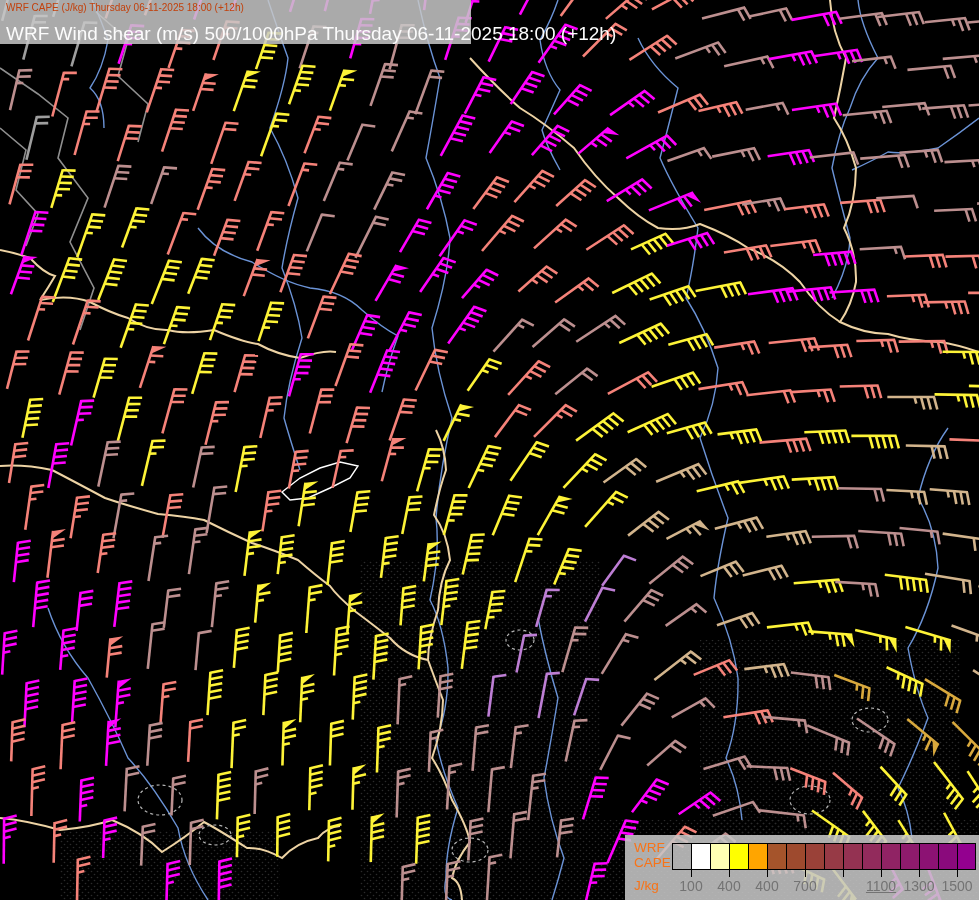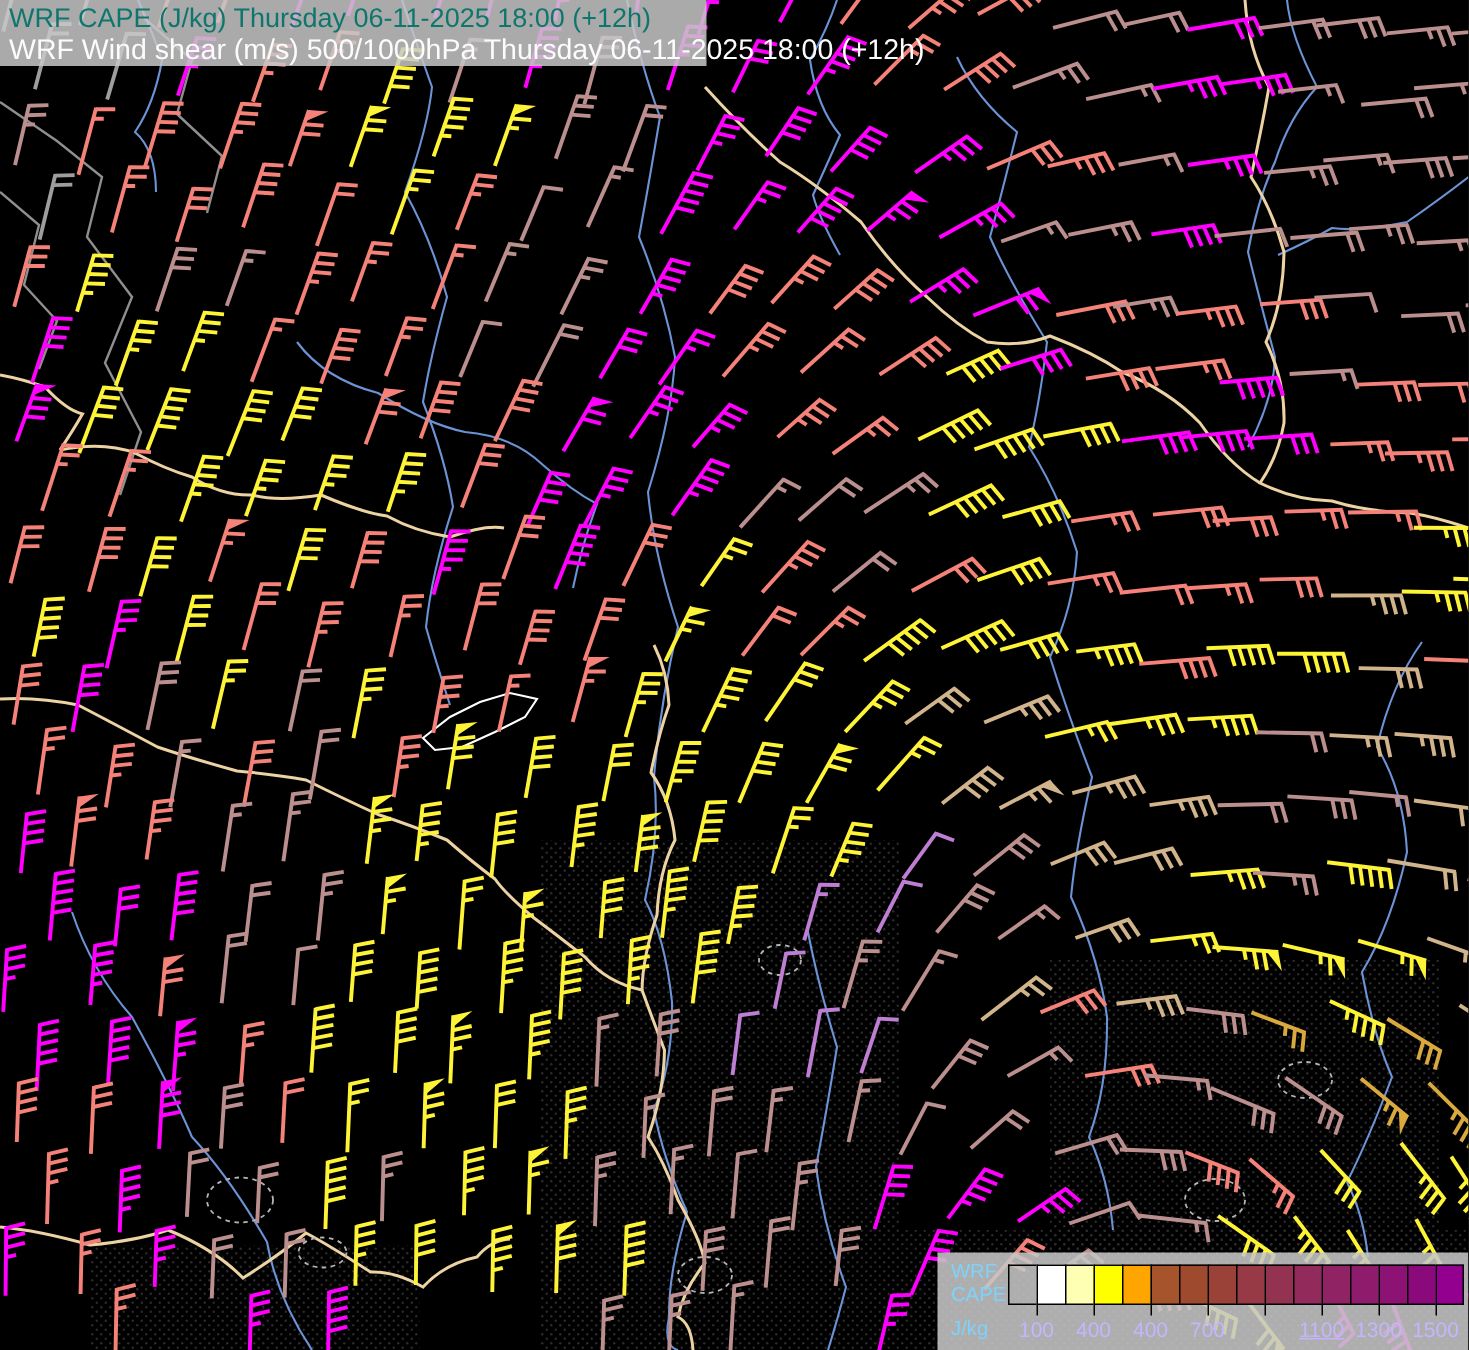--- a/index.html
+++ b/index.html
@@ -3,29 +3,29 @@
 <meta charset="utf-8">
 <style>
   html,body{margin:0;padding:0;background:#222;}
   #viewport{
     position:relative;width:979px;height:900px;overflow:hidden;
     background:#000;font-family:"Liberation Sans",sans-serif;
   }
   #mapsvg{position:absolute;left:0;top:0;}
   .panel{position:absolute;background:rgba(200,200,200,0.85);}
   #title-box{left:0;top:0;width:471px;height:44px;}
-  #title-line1{position:absolute;left:6px;top:2px;font-size:18px;color:#0f766e;white-space:nowrap;}
+  #title-line1{position:absolute;left:6px;top:2px;font-size:10px;color:#c2410c;white-space:nowrap;}
   #title-line2{position:absolute;left:6px;top:23px;font-size:19px;color:#fcfcfc;white-space:nowrap;}
   #legend-box{left:625px;top:835px;width:354px;height:65px;background:rgba(198,198,198,0.88);}
-  .legend-label{position:absolute;left:9px;font-size:13.5px;color:#7dd3fc;}
+  .legend-label{position:absolute;left:9px;font-size:13.5px;color:#f97316;}
   #colorbar{position:absolute;left:47px;top:8px;height:27px;display:flex;}
   .cbar-cell{width:19px;height:27px;border:1px solid #000;border-right:none;box-sizing:border-box;}
   .cbar-cell:last-child{border-right:1px solid #000;}
   .cbar-tick{position:absolute;width:1px;height:7px;background:#000;top:35px;}
-  .cbar-ticklabel{position:absolute;top:43px;font-size:14px;color:#c4b5fd;transform:translateX(-50%);}
+  .cbar-ticklabel{position:absolute;top:43px;font-size:14px;color:#737373;transform:translateX(-50%);}
 </style>
 </head>
 <body>
 
 <div id="viewport">
 
   <svg id="mapsvg" width="979" height="900" viewBox="0 0 979 900">
       <rect x="0" y="0" width="979" height="900" fill="#000000"></rect>
       <defs>
         <pattern id="dotpat" width="6" height="6" patternUnits="userSpaceOnUse">

